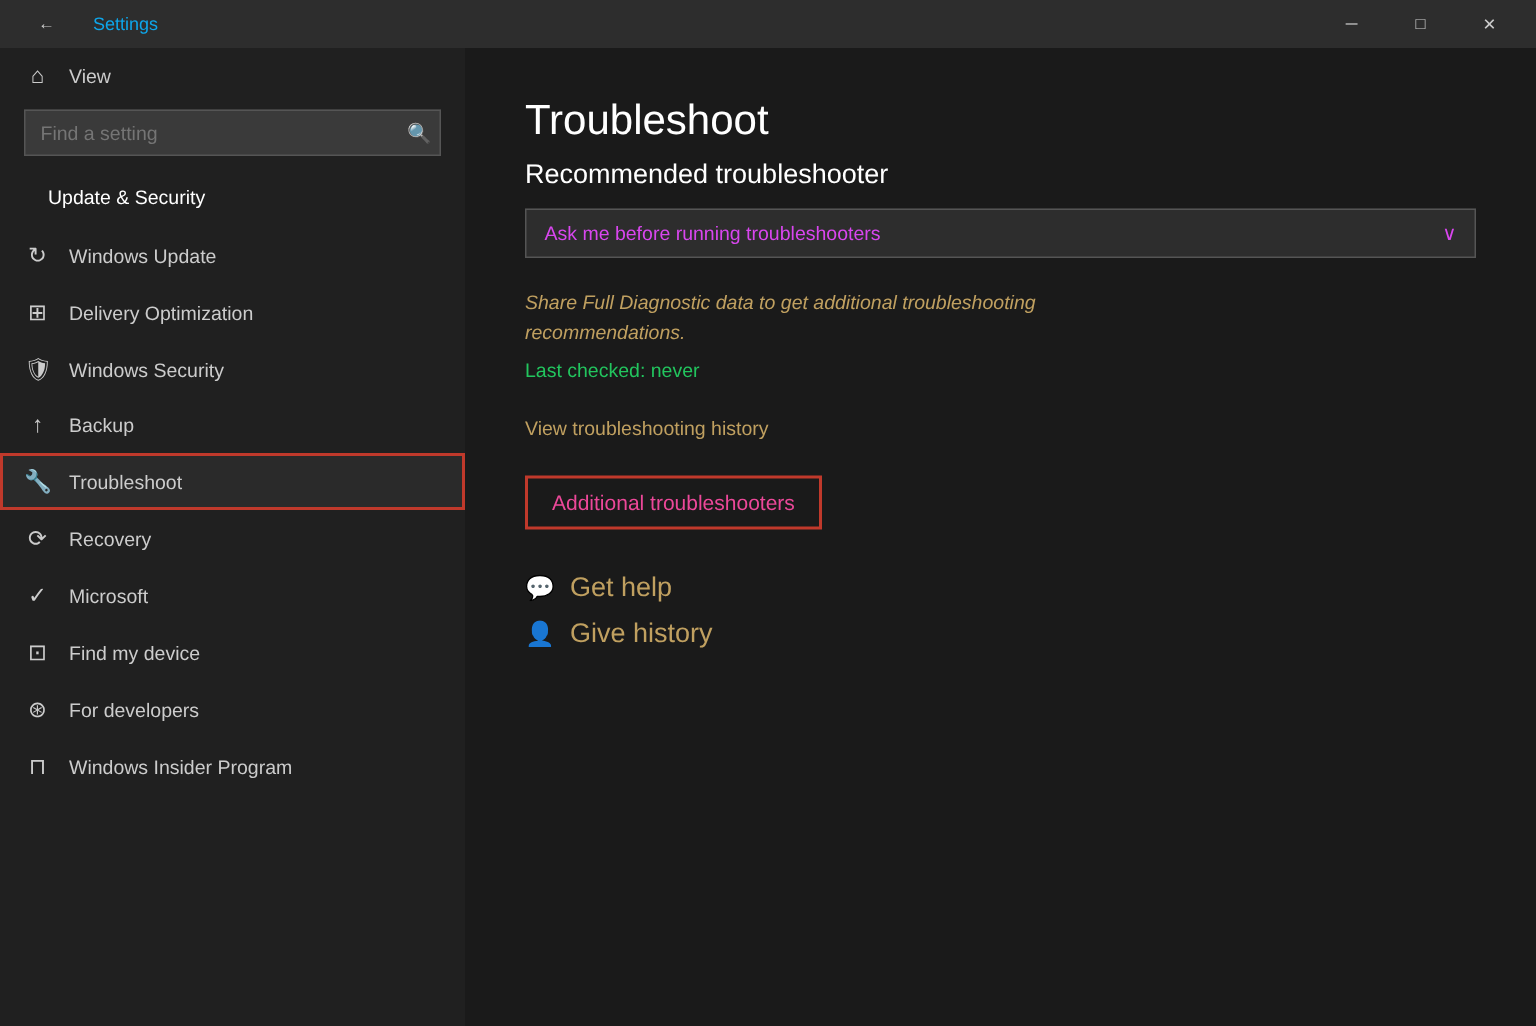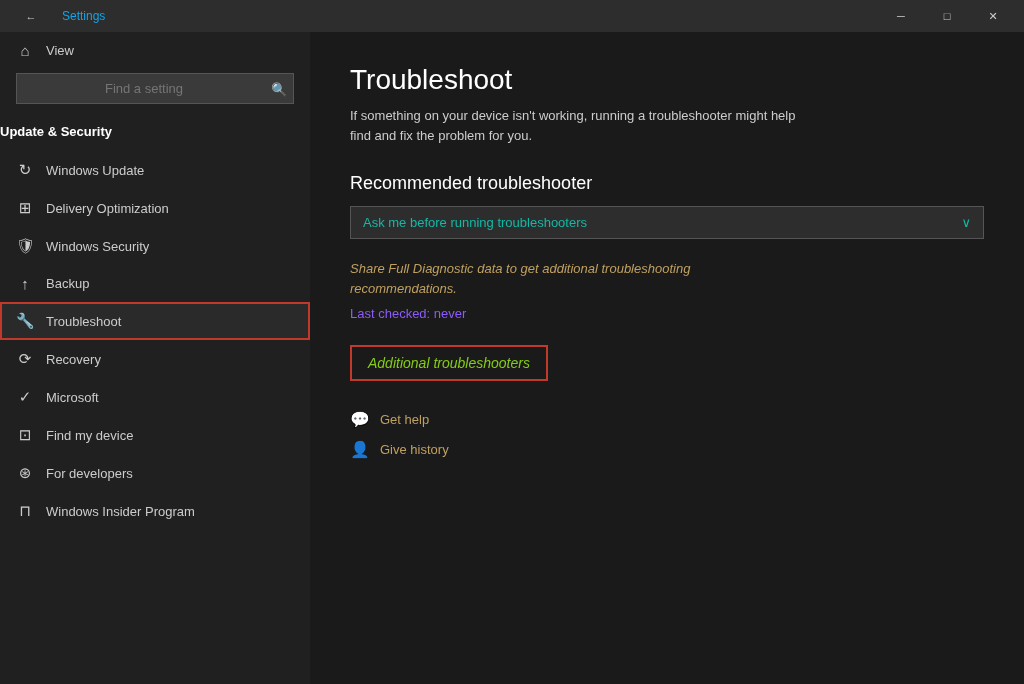--- a/index.html
+++ b/index.html
@@ -73,38 +73,37 @@
       position: relative;
     }
     .search-input {
       width: 100%;
       background: #3a3a3a;
       border: 1px solid #555;
       color: #eab308;
       padding: 7px 32px 7px 10px;
       font-size: 13px;
       outline: none;
-      text-align: center;
     }
     .search-icon-btn {
       position: absolute;
       right: 6px;
       top: 50%;
       transform: translateY(-50%);
       background: transparent;
       border: none;
       color: #aaa;
       cursor: pointer;
       font-size: 13px;
     }
 
     .sidebar-section-title {
-      padding: 8px 0 12px;
-      font-size: 13px;
-      font-weight: 700;
+      padding: 8px 32px 12px;
+      font-size: 13px;
+      font-weight: 400;
       color: #ffffff;
     }
 
     .sidebar-item {
       display: flex;
       align-items: center;
       gap: 12px;
       padding: 10px 16px;
       cursor: pointer;
       font-size: 13px;
@@ -158,21 +157,21 @@
       font-size: 13px;
       color: #cccccc;
       line-height: 1.5;
       margin-bottom: 14px;
       max-width: 480px;
     }
 
     .dropdown-select {
       background: #2d2d2d;
       border: 1px solid #555;
-      color: #14b8a6;
+      color: #d946ef;
       padding: 8px 12px;
       font-size: 13px;
       min-width: 280px;
       display: flex;
       align-items: center;
       justify-content: space-between;
       cursor: pointer;
       margin-bottom: 20px;
     }
 
@@ -189,43 +188,42 @@
     }
 
     .no-recommended {
       font-size: 13px;
       color: #cccccc;
       margin-bottom: 4px;
     }
 
     .last-checked {
       font-size: 13px;
-      color: #8b5cf6;
+      color: #22c55e;
       margin-bottom: 24px;
     }
 
     .view-history-link {
       color: #c0a060;
       font-size: 13px;
       cursor: pointer;
       text-decoration: none;
       display: block;
       margin-bottom: 24px;
     }
 
     .additional-troubleshooters {
       display: inline-block;
       border: 2px solid #c0392b;
-      color: #84cc16;
+      color: #ec4899;
       font-size: 14px;
       padding: 8px 16px;
       cursor: pointer;
       margin-bottom: 28px;
       text-decoration: none;
-      font-style: italic;
     }
 
     .bottom-links {
       display: flex;
       flex-direction: column;
       gap: 10px;
     }
 
     .bottom-link-item {
       display: flex;
@@ -239,21 +237,21 @@
       height: 20px;
       display: flex;
       align-items: center;
       justify-content: center;
       font-size: 16px;
       color: #c0a060;
     }
 
     .bottom-link-text {
       color: #c0a060;
-      font-size: 13px;
+      font-size: 18px;
       text-decoration: none;
     }
   </style>
 </head>
 <body>
 
 <div class="titlebar">
   <div class="titlebar-left">
     <button class="titlebar-btn">
       <span>←</span>
@@ -339,33 +337,33 @@
     <div class="sidebar-item">
       <span class="sidebar-item-icon">⊓</span>
       <span>Windows Insider Program</span>
     </div>
 
   </div>
 
   <div class="content">
 
     <h1 class="content-title">Troubleshoot</h1>
-    <p class="content-desc">If something on your device isn't working, running a troubleshooter might help find and fix the problem for you.</p>
 
     <h2 class="section-heading">Recommended troubleshooter</h2>
 
     <div class="dropdown-select">
       <span>Ask me before running troubleshooters</span>
       <span>∨</span>
     </div>
 
     <a class="share-link">Share Full Diagnostic data to get additional troubleshooting recommendations.</a>
 
     <p class="last-checked">Last checked: never</p>
 
+    <a class="view-history-link">View troubleshooting history</a>
 
     <div class="additional-troubleshooters">
       <span>Additional troubleshooters</span>
     </div>
 
     <div class="bottom-links">
       <div class="bottom-link-item">
         <span class="bottom-link-icon">💬</span>
         <a class="bottom-link-text">Get help</a>
       </div>

